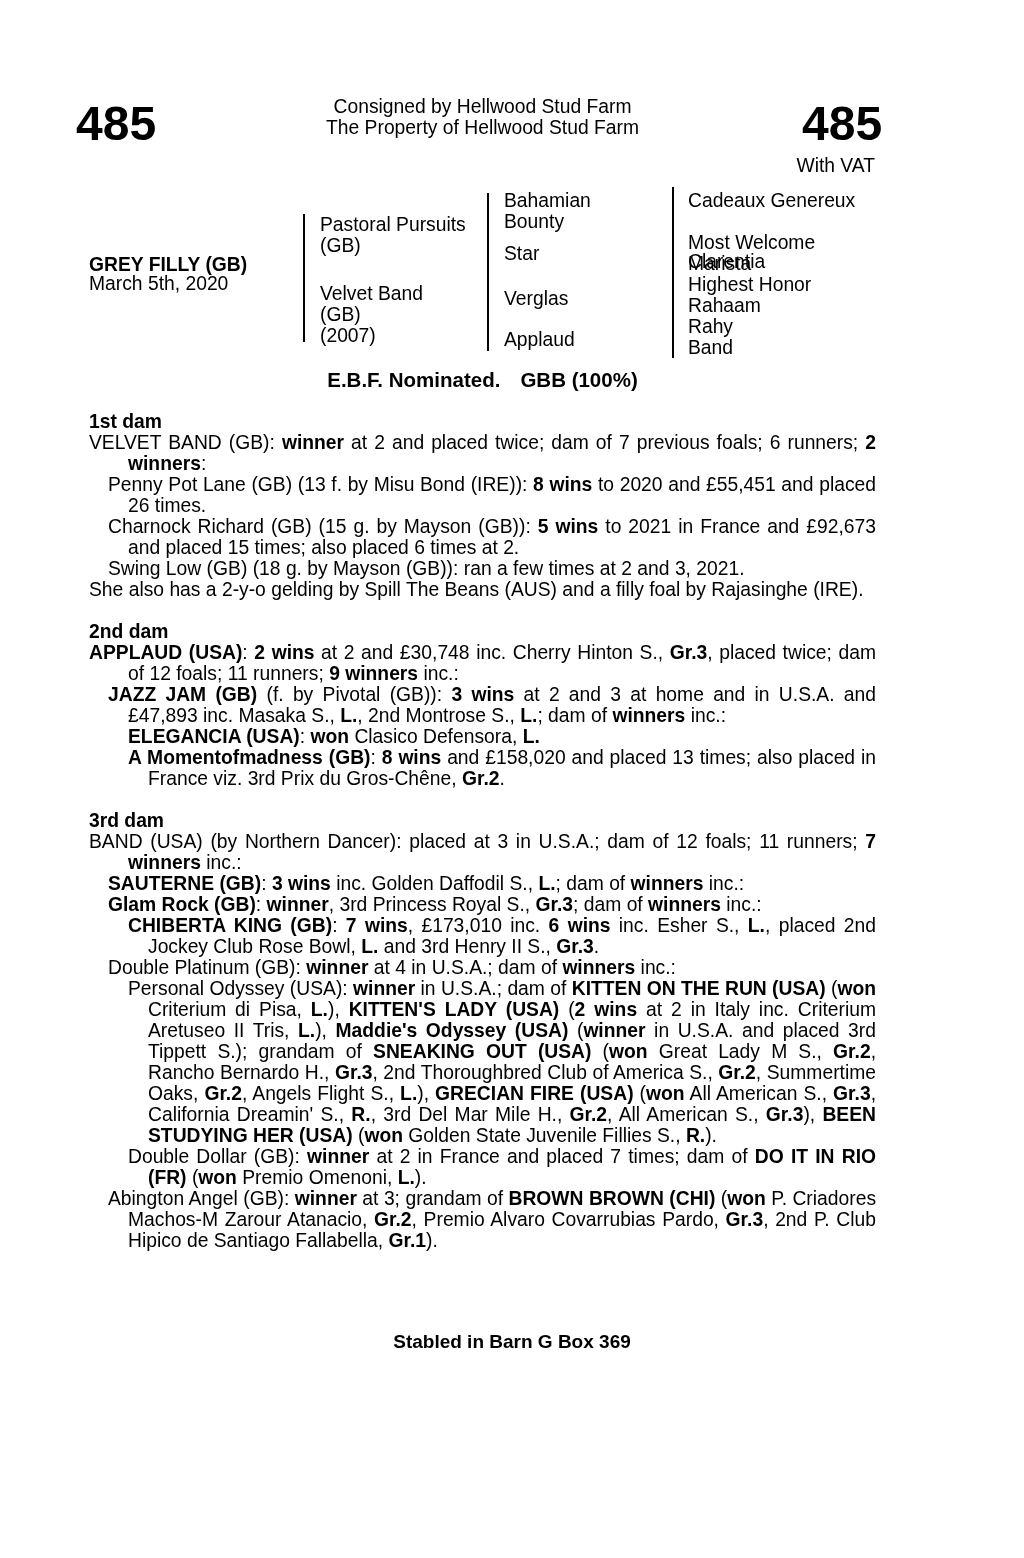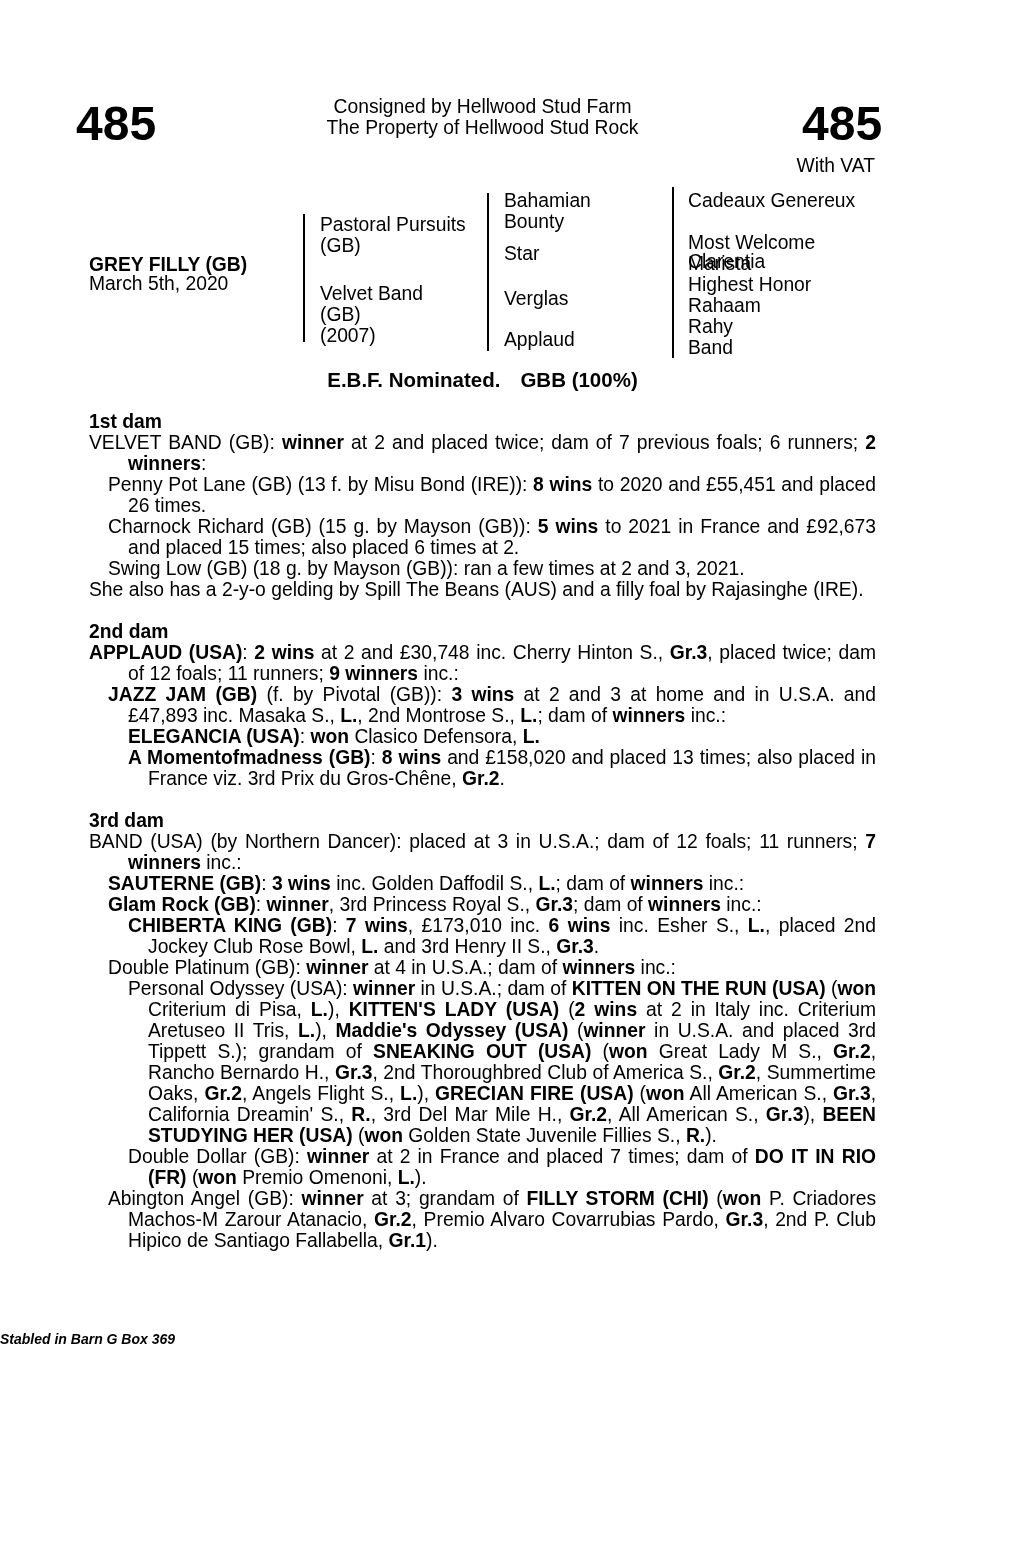--- a/index.html
+++ b/index.html
@@ -18,34 +18,34 @@
        font-size:20.5px;font-weight:bold;}
   .ebf .gap{display:inline-block;width:20px;}
   .catalog{position:absolute;left:89px;top:411px;width:787px;
            font-size:19.3px;line-height:21px;text-align:justify;}
   .catalog p{margin:0;}
   .dam-heading{font-weight:bold;margin-top:21px;}
   .dam-heading:first-child{margin-top:0;}
   .ind0{padding-left:39px;text-indent:-39px;}
   .ind1{padding-left:39px;text-indent:-20px;}
   .ind2{padding-left:59px;text-indent:-20px;}
-  .stabled{position:absolute;left:0;top:1331px;width:1024px;
-           font-size:14px;font-weight:bold;font-style:italic;}
+  .stabled{position:absolute;left:0;top:1331px;width:1024px;text-align:center;
+           font-size:19px;font-weight:bold;}
   .pageno{position:absolute;left:953px;top:1489px;font-size:25px;letter-spacing:1px;}
 </style>
 </head>
 <body>
 
 <div class="page">
 
   <div class="abs lot" style="left:76px;top:98px;">485</div>
   <div class="abs lot" style="left:802px;top:98px;">485</div>
   <div class="consign">
     <div>Consigned by Hellwood Stud Farm</div>
-    <div>The Property of Hellwood Stud Rock</div>
+    <div>The Property of Hellwood Stud Farm</div>
   </div>
   <div class="vat">With VAT</div>
 
   <div class="ped-table">
     <span class="ped bold" style="left:89px;top:255px;">GREY FILLY (GB)</span>
     <span class="ped" style="left:89px;top:274px;">March 5th, 2020</span>
 
     <div class="vbar" style="left:303px;top:214px;height:128px;"></div>
     <div class="vbar" style="left:487px;top:193px;height:158px;"></div>
     <div class="vbar" style="left:672px;top:187px;height:171px;"></div>
@@ -89,19 +89,19 @@
       <p class="ind2"><b>ELEGANCIA (USA)</b>: <b>won</b> Clasico Defensora, <b>L.</b></p>
       <p class="ind2"><b>A Momentofmadness (GB)</b>: <b>8 wins</b> and £158,020 and placed 13 times; also placed in France viz. 3rd Prix du Gros-Chêne, <b>Gr.2</b>.</p>
       <div class="dam-heading">3rd dam</div>
       <p class="ind0">BAND (USA) (by Northern Dancer): placed at 3 in U.S.A.; dam of 12 foals; 11 runners; <b>7 winners</b> inc.:</p>
       <p class="ind1"><b>SAUTERNE (GB)</b>: <b>3 wins</b> inc. Golden Daffodil S., <b>L.</b>; dam of <b>winners</b> inc.:</p>
       <p class="ind1"><b>Glam Rock (GB)</b>: <b>winner</b>, 3rd Princess Royal S., <b>Gr.3</b>; dam of <b>winners</b> inc.:</p>
       <p class="ind2"><b>CHIBERTA KING (GB)</b>: <b>7 wins</b>, £173,010 inc. <b>6 wins</b> inc. Esher S., <b>L.</b>, placed 2nd Jockey Club Rose Bowl, <b>L.</b> and 3rd Henry II S., <b>Gr.3</b>.</p>
       <p class="ind1">Double Platinum (GB): <b>winner</b> at 4 in U.S.A.; dam of <b>winners</b> inc.:</p>
       <p class="ind2">Personal Odyssey (USA): <b>winner</b> in U.S.A.; dam of <b>KITTEN ON THE RUN (USA)</b> (<b>won</b> Criterium di Pisa, <b>L.</b>), <b>KITTEN'S LADY (USA)</b> (<b>2 wins</b> at 2 in Italy inc. Criterium Aretuseo II Tris, <b>L.</b>), <b>Maddie's Odyssey (USA)</b> (<b>winner</b> in U.S.A. and placed 3rd Tippett S.); grandam of <b>SNEAKING OUT (USA)</b> (<b>won</b> Great Lady M S., <b>Gr.2</b>, Rancho Bernardo H., <b>Gr.3</b>, 2nd Thoroughbred Club of America S., <b>Gr.2</b>, Summertime Oaks, <b>Gr.2</b>, Angels Flight S., <b>L.</b>), <b>GRECIAN FIRE (USA)</b> (<b>won</b> All American S., <b>Gr.3</b>, California Dreamin' S., <b>R.</b>, 3rd Del Mar Mile H., <b>Gr.2</b>, All American S., <b>Gr.3</b>), <b>BEEN STUDYING HER (USA)</b> (<b>won</b> Golden State Juvenile Fillies S., <b>R.</b>).</p>
       <p class="ind2">Double Dollar (GB): <b>winner</b> at 2 in France and placed 7 times; dam of <b>DO IT IN RIO (FR)</b> (<b>won</b> Premio Omenoni, <b>L.</b>).</p>
-      <p class="ind1">Abington Angel (GB): <b>winner</b> at 3; grandam of <b>FILLY STORM (CHI)</b> (<b>won</b> P. Criadores Machos-M Zarour Atanacio, <b>Gr.2</b>, Premio Alvaro Covarrubias Pardo, <b>Gr.3</b>, 2nd P. Club Hipico de Santiago Fallabella, <b>Gr.1</b>).</p>
+      <p class="ind1">Abington Angel (GB): <b>winner</b> at 3; grandam of <b>BROWN BROWN (CHI)</b> (<b>won</b> P. Criadores Machos-M Zarour Atanacio, <b>Gr.2</b>, Premio Alvaro Covarrubias Pardo, <b>Gr.3</b>, 2nd P. Club Hipico de Santiago Fallabella, <b>Gr.1</b>).</p>
     </div>
 
   <div class="stabled">Stabled in Barn G Box 369</div>
   <div class="pageno">89</div>
 
 </div>
 
 </body></html>

